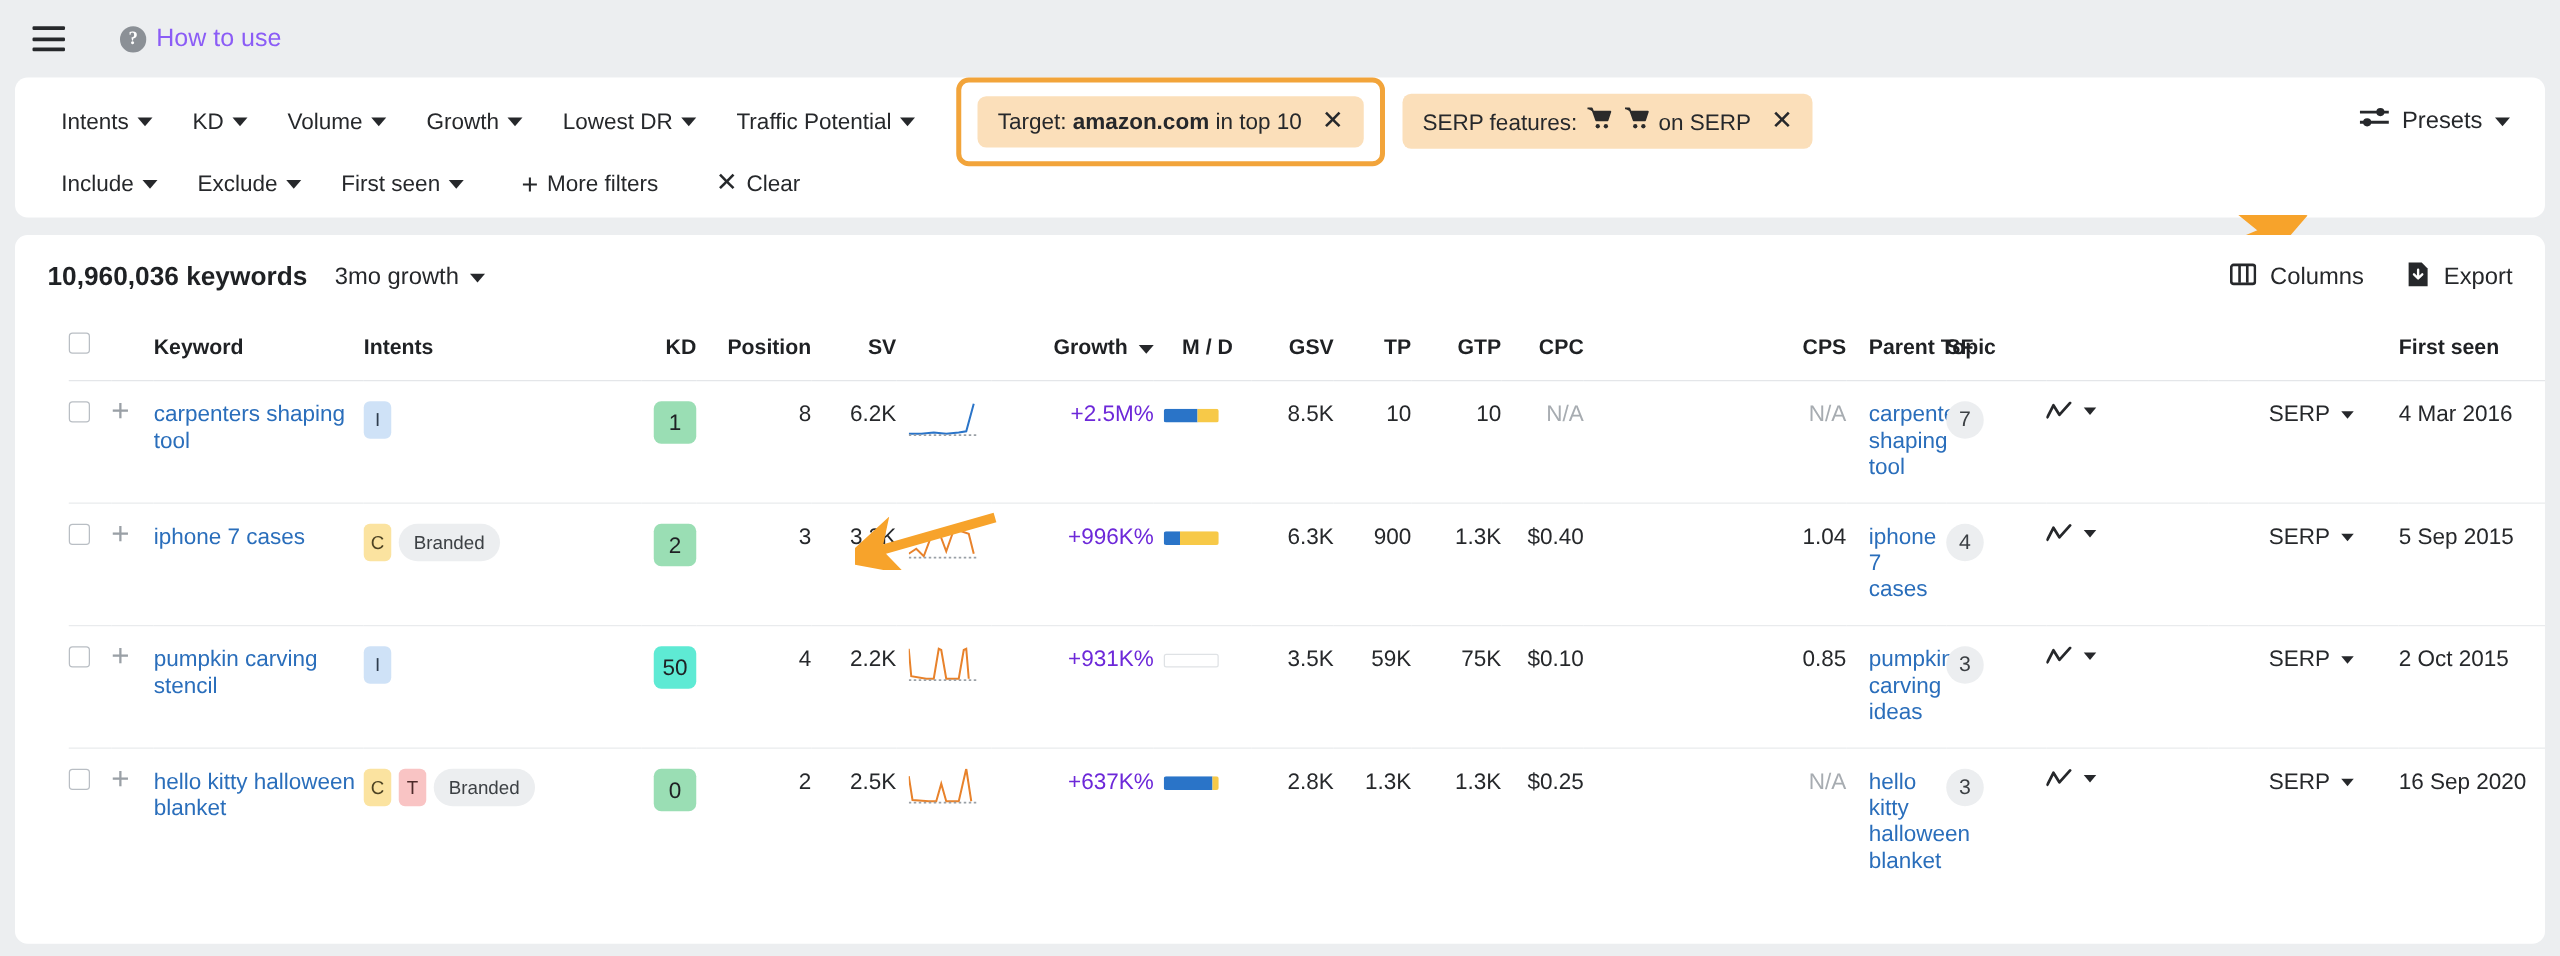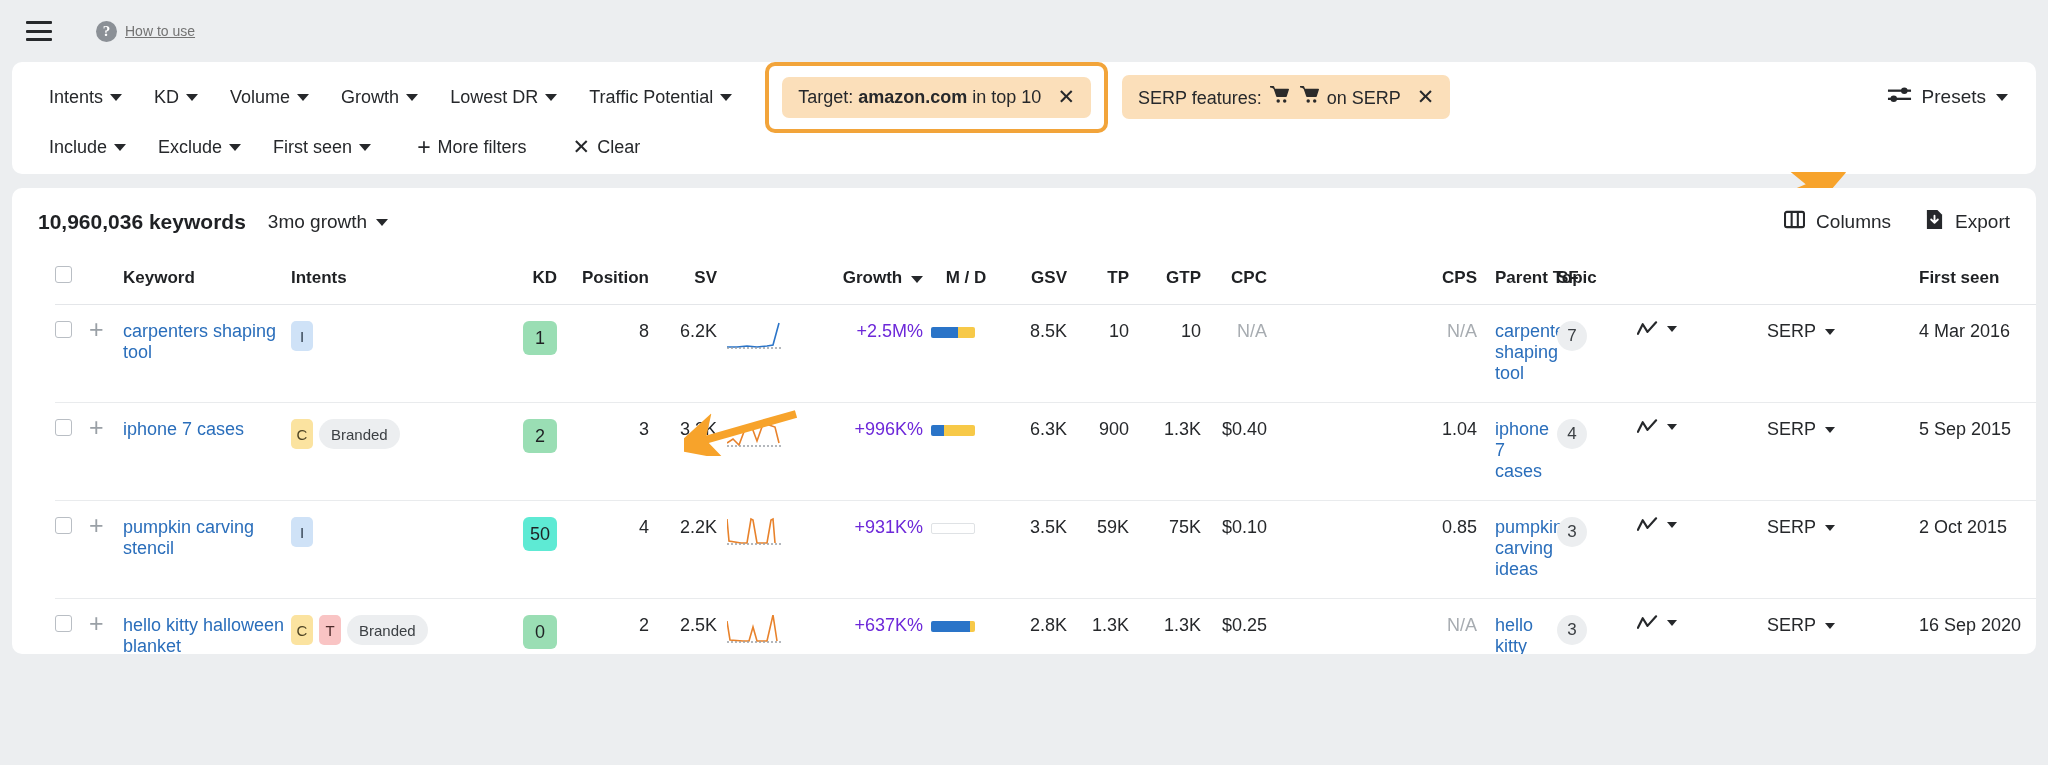--- a/index.html
+++ b/index.html
@@ -22,21 +22,21 @@
   .hamburger { width: 26px; height: 20px; display:flex; flex-direction:column; justify-content:space-between; cursor:pointer; margin-right: 22px;}
   .hamburger span { display:block; height:3px; background:#26282b; border-radius:1px; }
   .page-title { font-size: 27px; font-weight: bold; color: #1f2124; letter-spacing:-0.2px; }
   .howto { display:flex; align-items:center; margin-left: 22px; cursor:pointer; }
   .qmark {
     width: 21px; height: 21px; border-radius: 50%;
     background:#8b9096; color:#fff; font-size:15px; font-weight:bold;
     display:flex; align-items:center; justify-content:center;
     margin-right: 8px; font-family:"Liberation Serif", serif;
   }
-  .howto-label { font-size:14px; color:#737373;text-decoration:underline; }
+  .howto-label { font-size:20px; color:#8b5cf6; }
 
   
   .filter-panel {
     margin: 0 12px;
     background:#fff;
     border-radius: 10px;
     padding: 10px 24px 18px 24px;
     height: 112px;
     position: relative;
   }
@@ -74,21 +74,21 @@
   }
 
   
   .arrow-presets { position:absolute; left: 1654px; top: 110px; pointer-events:none; }
   .arrow-growth  { position:absolute; left: 668px; top: 230px; pointer-events:none; z-index: 5;}
 
   
   .table-panel {
     margin: 14px 12px 0 12px;
     background:#fff; border-radius:10px;
-    height: 466px; overflow:hidden;
+    height: 567px; overflow:hidden;
     position: relative;
   }
   .table-toolbar {
     display:flex; align-items:center; height: 68px; padding: 0 26px;
   }
   .kw-count { font-size:21px; font-weight:bold; color:#1f2124; margin-right: 22px; }
   .growth-sel { display:flex; align-items:center; gap:9px; font-size:19px; color:#26282b; cursor:pointer; }
   .tool-right { margin-left:auto; display:flex; align-items:center; gap: 34px; }
   .tool-btn { display:flex; align-items:center; gap:11px; font-size:19px; color:#26282b; cursor:pointer; }
 
@@ -141,21 +141,21 @@
     background:#eceef0; color:#3c4044; font-size:17px;
   }
   .na { color:#a7acb1; }
 
   .md-bar { display:inline-flex; height:11px; width:44px; border-radius:2px; overflow:hidden; vertical-align:middle; }
   .md-bar i { display:block; height:100%; }
   .md-empty { display:inline-block; width:44px; height:11px; border:1px solid #dfe2e5; border-radius:2px; background:#fff; vertical-align:middle; }
 
   .growthv { color:#6d28d9; }
   .sparkwrap { display:inline-block; vertical-align: middle; }
-  .serp-cell { display:inline-flex; align-items:center; gap:9px; cursor:pointer;}
+  .serp-cell { display:inline-flex; align-items:center; gap:9px; cursor:pointer;margin-left:48px;}
   .trend-cell { display:inline-flex; align-items:center; gap:9px; cursor:pointer;}
   .caret-sm { width:0;height:0;border-left:5px solid transparent;border-right:5px solid transparent;border-top:6px solid #26282b; }
 </style>
 </head>
 <body>
 
 <div id="app">
 
   <div class="topbar">
     <div class="hamburger">

